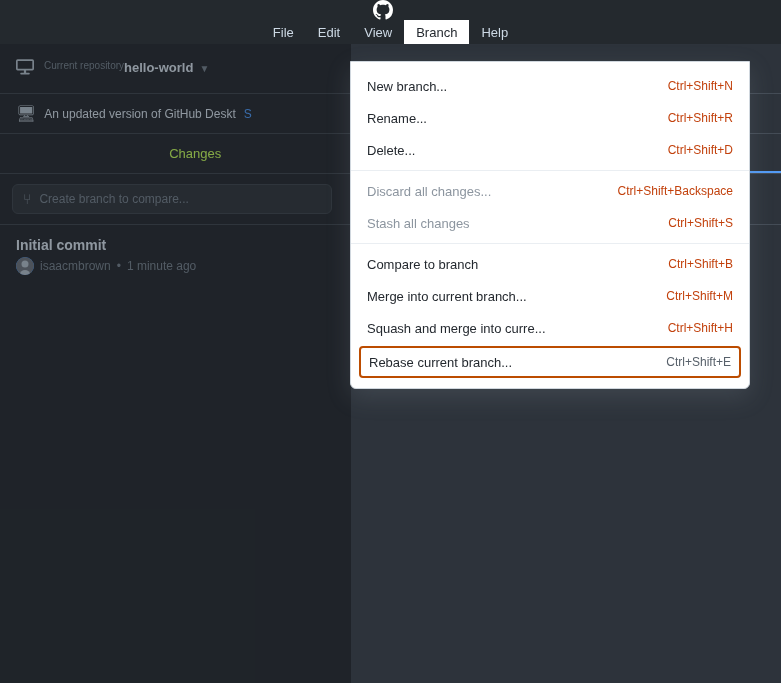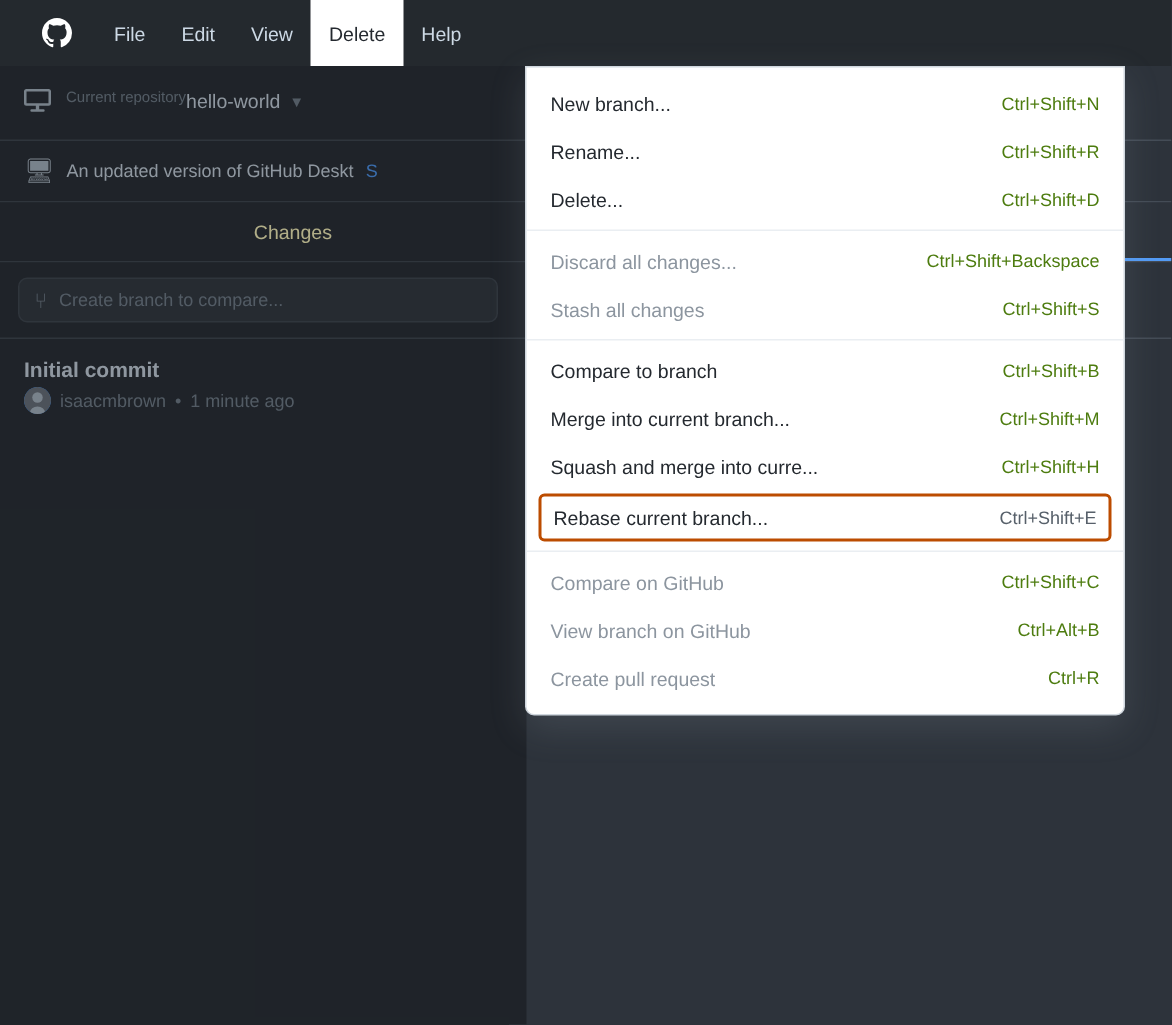--- a/index.html
+++ b/index.html
@@ -11,22 +11,23 @@
       overflow: hidden;
       position: relative;
     }
 
     
     .titlebar {
       background: #24292e;
       height: 44px;
       display: flex;
       align-items: center;
-      padding: 0 28px;
+      padding: 0 12px;
       gap: 0;
+      flex-direction: column;
     }
 
     .github-logo {
       color: #fff;
       font-size: 20px;
       margin-right: 16px;
       display: flex;
       align-items: center;
     }
 
@@ -70,21 +71,21 @@
 
     .repo-label {
       font-size: 10px;
       color: #768390;
       line-height: 1.2;
     }
 
     .repo-name {
       font-size: 13px;
       color: #cdd9e5;
-      font-weight: 400;
+      font-weight: 700;
       line-height: 1.3;
     }
 
     .repo-dropdown {
       color: #768390;
       margin-left: 6px;
       font-size: 10px;
     }
 
     
@@ -116,21 +117,21 @@
       border-bottom: 1px solid #444c56;
       height: 40px;
     }
 
     .tab {
       flex: 1;
       display: flex;
       align-items: center;
       justify-content: center;
       font-size: 13px;
-      color: #fef9c3;
+      color: #bef264;
       cursor: pointer;
       position: relative;
     }
 
     .tab.active {
       color: #cdd9e5;
     }
 
     .tab.active::after {
       content: '';
@@ -198,21 +199,21 @@
       align-items: center;
       justify-content: center;
       font-size: 10px;
       color: #fff;
       overflow: hidden;
     }
 
     
     .branch-menu {
       position: absolute;
-      top: 44px;
+      top: 61px;
       left: 350px;
       width: 400px;
       background: #fff;
       border: 1px solid #d0d7de;
       border-radius: 0 0 6px 6px;
       box-shadow: 0 8px 24px rgba(140,149,159,0.2);
       z-index: 100;
       padding: 4px 0;
     }
 
@@ -243,21 +244,21 @@
 
     .menu-row.highlighted {
       border: 2px solid #bc4c00;
       border-radius: 4px;
       margin: 2px 8px;
       padding: 6px 8px;
       gap: 24px;
     }
 
     .shortcut {
-      color: #4d7c0f;
+      color: #c2410c;
       font-size: 12px;
       margin-left: 16px;
       white-space: nowrap;
     }
 
     .menu-row.highlighted .shortcut {
       color: #57606a;
     }
 
     
@@ -282,21 +283,21 @@
 <div class="titlebar">
   <div class="github-logo">
     <svg width="20" height="20" viewBox="0 0 16 16" fill="white">
       <path d="M8 0C3.58 0 0 3.58 0 8c0 3.54 2.29 6.53 5.47 7.59.4.07.55-.17.55-.38 0-.19-.01-.82-.01-1.49-2.01.37-2.53-.49-2.69-.94-.09-.23-.48-.94-.82-1.13-.28-.15-.68-.52-.01-.53.63-.01 1.08.58 1.23.82.72 1.21 1.87.87 2.33.66.07-.52.28-.87.51-1.07-1.78-.2-3.64-.89-3.64-3.95 0-.87.31-1.59.82-2.15-.08-.2-.36-1.02.08-2.12 0 0 .67-.21 2.2.82.64-.18 1.32-.27 2-.27.68 0 1.36.09 2 .27 1.53-1.04 2.2-.82 2.2-.82.44 1.1.16 1.92.08 2.12.51.56.82 1.27.82 2.15 0 3.07-1.87 3.75-3.65 3.95.29.25.54.73.54 1.48 0 1.07-.01 1.93-.01 2.2 0 .21.15.46.55.38A8.013 8.013 0 0016 8c0-4.42-3.58-8-8-8z"></path>
     </svg>
   </div>
   <div class="menu-items">
     <div class="menu-item">File</div>
     <div class="menu-item">Edit</div>
     <div class="menu-item">View</div>
-    <div class="menu-item menu-item-branch">Delete</div>
+    <div class="menu-item menu-item-branch">Branch</div>
     <div class="menu-item">Help</div>
   </div>
 </div>
 
 <div class="bg-overlay"></div>
 
 <div class="repo-bar">
   <div class="repo-icon">
     <svg width="18" height="18" viewBox="0 0 16 16" fill="#adbac7">
       <path d="M1.5 2h13A1.5 1.5 0 0116 3.5v7A1.5 1.5 0 0114.5 12H9v2h2.5a.75.75 0 010 1.5h-7a.75.75 0 010-1.5H7v-2H1.5A1.5 1.5 0 010 10.5v-7A1.5 1.5 0 011.5 2zm0 1.5v7h13v-7h-13z"></path>
@@ -383,27 +384,13 @@
     <div class="menu-row">
       <span>Squash and merge into curre...</span>
       <span class="shortcut">Ctrl+Shift+H</span>
     </div>
     <div class="menu-row highlighted">
       <span>Rebase current branch...</span>
       <span class="shortcut">Ctrl+Shift+E</span>
     </div>
   </div>
 
-  <div class="menu-group">
-    <div class="menu-row disabled">
-      <span>Compare on GitHub</span>
-      <span class="shortcut">Ctrl+Shift+C</span>
-    </div>
-    <div class="menu-row disabled">
-      <span>View branch on GitHub</span>
-      <span class="shortcut">Ctrl+Alt+B</span>
-    </div>
-    <div class="menu-row disabled">
-      <span>Create pull request</span>
-      <span class="shortcut">Ctrl+R</span>
-    </div>
-  </div>
 </div>
 
 </body></html>

